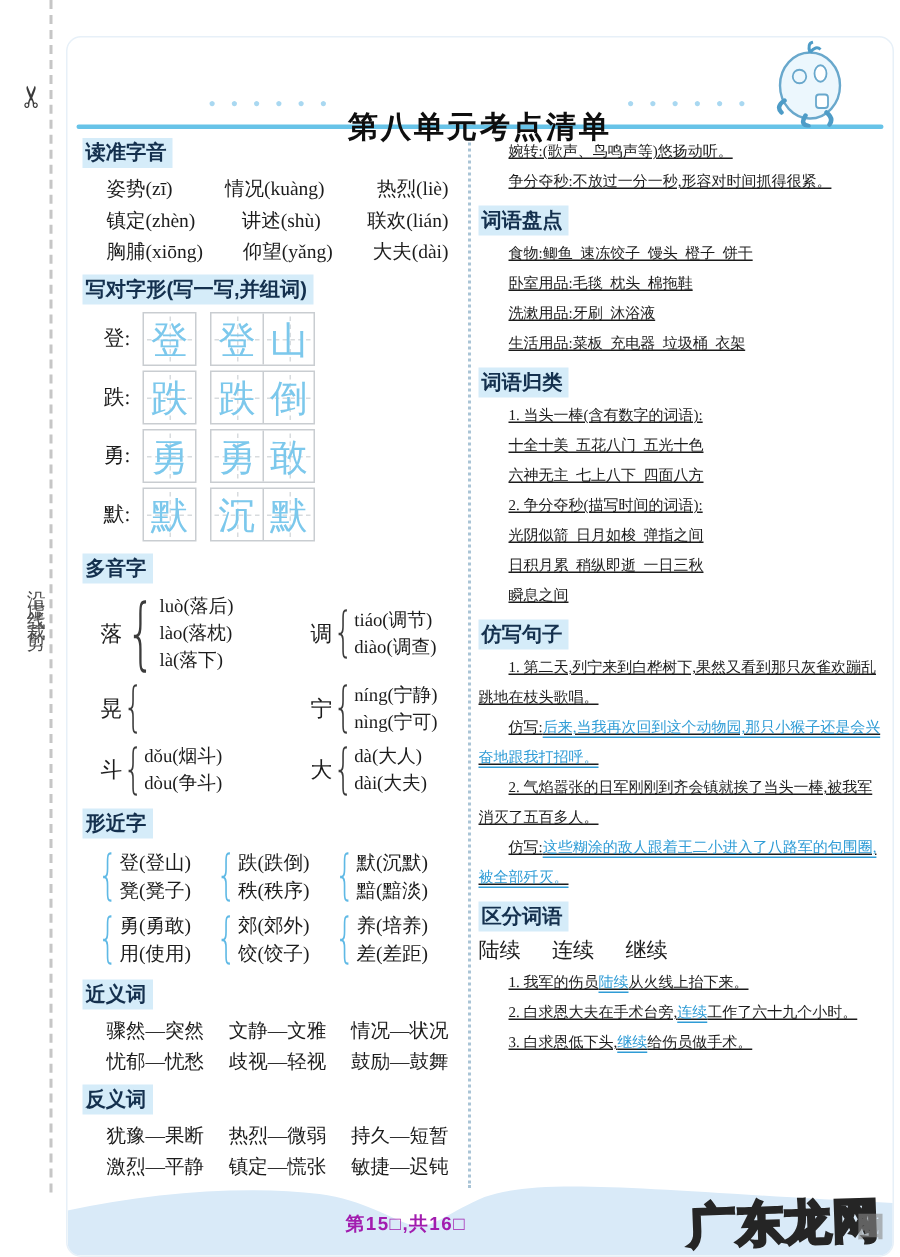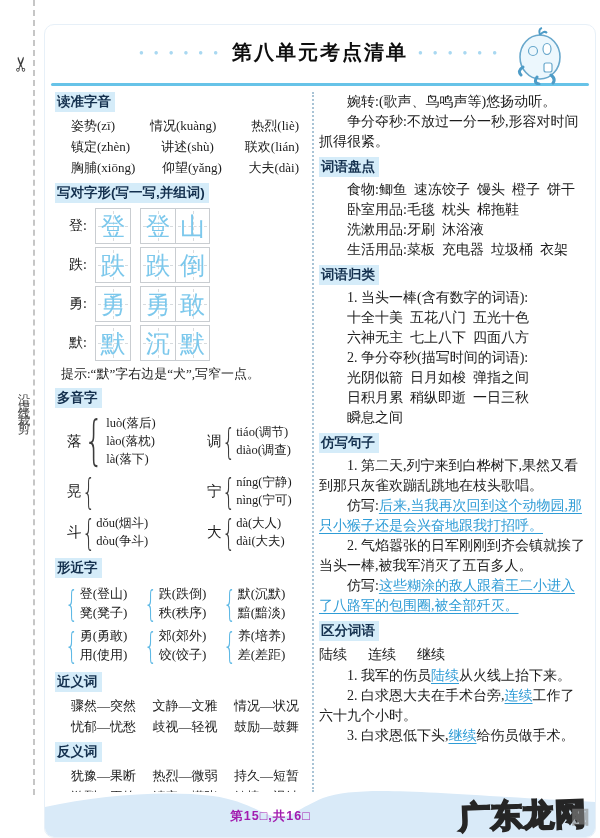--- a/index.html
+++ b/index.html
@@ -11,34 +11,34 @@
   .cut-line { position:absolute; left:33px; top:0; height:795px; border-left:2px dashed #c6c6c6; }
   .scissors { position:absolute; left:13px; top:52px; font-size:20px; color:#3a3a3a; transform:rotate(-90deg); }
   .cut-text { position:absolute; left:15px; top:383px; writing-mode:vertical-rl; font-size:12.5px; letter-spacing:7px; color:#4a4a4a; font-family:"Liberation Serif","DejaVu Serif",serif; }
 
   
   .card { position:absolute; left:44px; top:24px; width:552px; height:814px; background:#fff; border:1px solid #e7f0f8; border-radius:10px; overflow:hidden; }
 
   .header { position:relative; height:56px; padding-top:14px; text-align:center; }
   .title-row { display:inline-flex; align-items:center; gap:10px; }
   .dots { color:#a9d8f1; font-size:8px; letter-spacing:4px; line-height:1; }
-  .page-title { font-family:"Liberation Sans","DejaVu Sans",sans-serif; font-weight:bold; font-size:20px; letter-spacing:2px; color:#0e0e0e; }
+  .page-title { font-family:"Liberation Sans","DejaVu Sans",sans-serif; font-weight:bold; font-size:20px; letter-spacing:2px; color:#0e0e0e;margin-top:32px; }
   .mascot { position:absolute; right:28px; top:2px; }
 
   .accent-line { height:3px; background:#67c3e8; margin:2px 6px 0 6px; border-radius:2px; }
 
   .columns { display:flex; padding:6px 8px 0 10px; height:706px; overflow:hidden; }
   .col-left { width:250px; }
   .col-sep { border-left:2px dotted #a9c4d6; margin:0 5px 0 7px; }
   .col-right { flex:1; }
 
   .sec-bar { display:inline-block; background:#d5ecf9; color:#14304e; font-family:"Liberation Sans","DejaVu Sans",sans-serif; font-weight:bold; font-size:13.5px; line-height:18px; padding:1px 4px 1px 2px; margin:5px 0 3px 0; }
   .first { margin-top:0; }
 
-  .line, p.par { font-size:14px; line-height:20px; white-space:pre-wrap; }
+  .line, p.par { font-size:10px; line-height:20px; white-space:pre-wrap;text-decoration:underline; }
   p.par { text-indent:2em; }
   .ind1 { text-indent:1em; }
 
   .spread { display:flex; justify-content:space-between; padding:0 6px 0 16px; font-size:13px; line-height:21px;align-items:center; }
 
   
   .wr-row { display:flex; align-items:center; margin:2px 0 3px 14px; }
   .wr-label { width:26px; font-size:14px; }
   .gbox { display:flex; border:1px solid #c9cdd1; background:#fff; }
   .gbox + .gbox { margin-left:9px; }
@@ -187,21 +187,20 @@
           <div class="gbox">
               <div class="cell">
                 <span>沉</span>
               </div>
               <div class="cell">
                 <span>默</span>
               </div>
             </div>
         </div>
 
-        <div class="tip">提示:“默”字右边是“犬”,写窄一点。</div>
 
         <div class="sec-bar">多音字</div>
 
         <div class="py-row">
           <div class="py-group py-g1">
             <span class="py-char">落</span>
             <span class="brace b3">{</span>
             <div class="py-items">
                 <span>luò(落后)</span>
                 <span>lào(落枕)</span>

